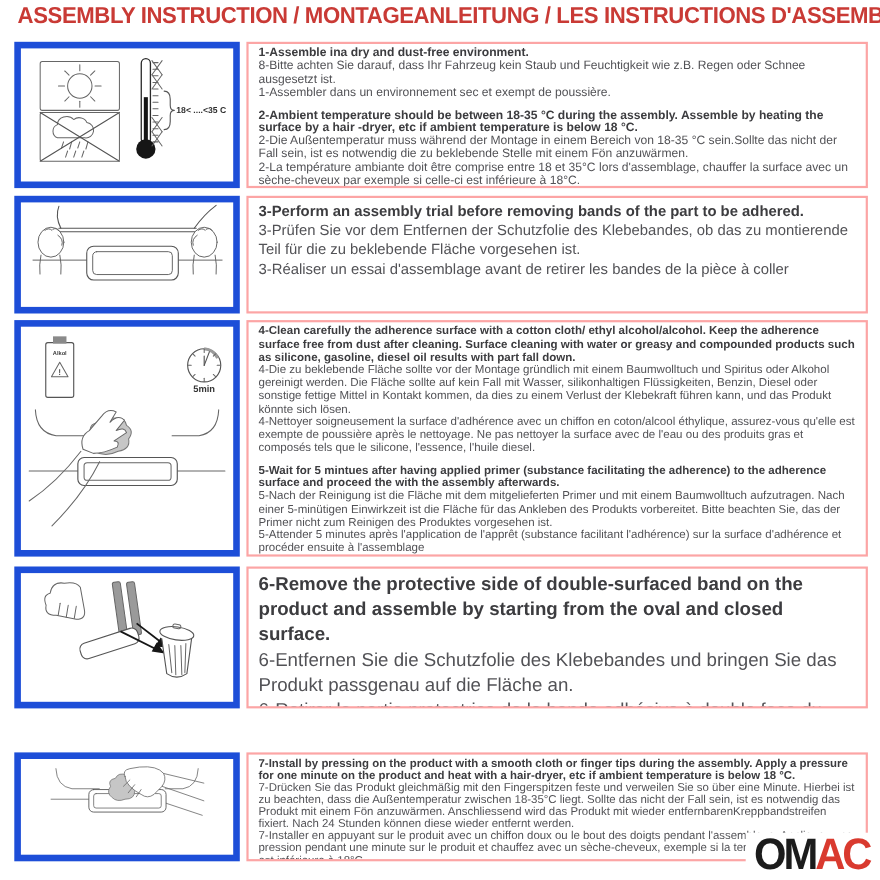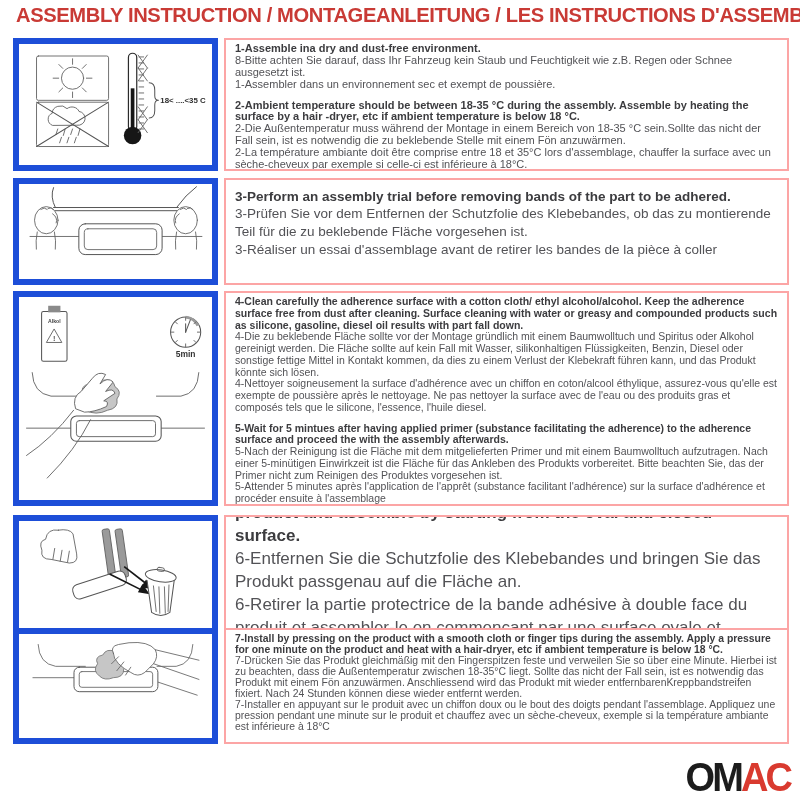--- a/index.html
+++ b/index.html
@@ -10,32 +10,32 @@
   .page-title{
     position:absolute;top:3px;left:0;width:800px;margin:0;text-align:center;
     font-size:21px;font-weight:700;color:#c93a35;letter-spacing:-0.4px;
     transform:scaleX(0.96);transform-origin:center;white-space:nowrap;
   }
   .row{position:absolute;left:13px;width:776px;}
   .r1{top:38px;height:133px;}
   .r2{top:178px;height:107px;}
   .r3{top:291px;height:215px;}
   .r4{top:515px;height:129px;}
-  .r5{top:628px;height:116px;}
+  .r5{top:684px;height:99px;}
   .cell-left{
     position:absolute;left:0;top:0;bottom:0;width:205px;
     border:6px solid #1d4ed8;box-sizing:border-box;background:#fff;
   }
   .cell-left svg{display:block;width:100%;height:100%;}
   .cell-right{
     position:absolute;left:211px;top:0;bottom:0;width:565px;
     border:2px solid #fca5a5;box-sizing:border-box;background:#fff;
     padding:3px 9px;color:#525256;overflow:hidden;
   }
-  .cell-right.center{display:flex;flex-direction:column;justify-content:center;}
+  .cell-right.center{display:flex;flex-direction:column;justify-content:flex-start;}
   .en{font-weight:700;color:#3c3c3f;}
   .small{font-size:11px;line-height:1.08;}
   .smaller{font-size:10.5px;line-height:1.12;}
   .tiny{font-size:10.4px;line-height:1.06;}
   .big{font-size:13.5px;line-height:1.3;}
   .big2{font-size:17px;line-height:1.35;}
   .sec{margin-bottom:9px;}
   .sec:last-child{margin-bottom:17px;}
   .logo{
     position:absolute;right:10px;bottom:3px;background:#fff;padding-left:8px;

